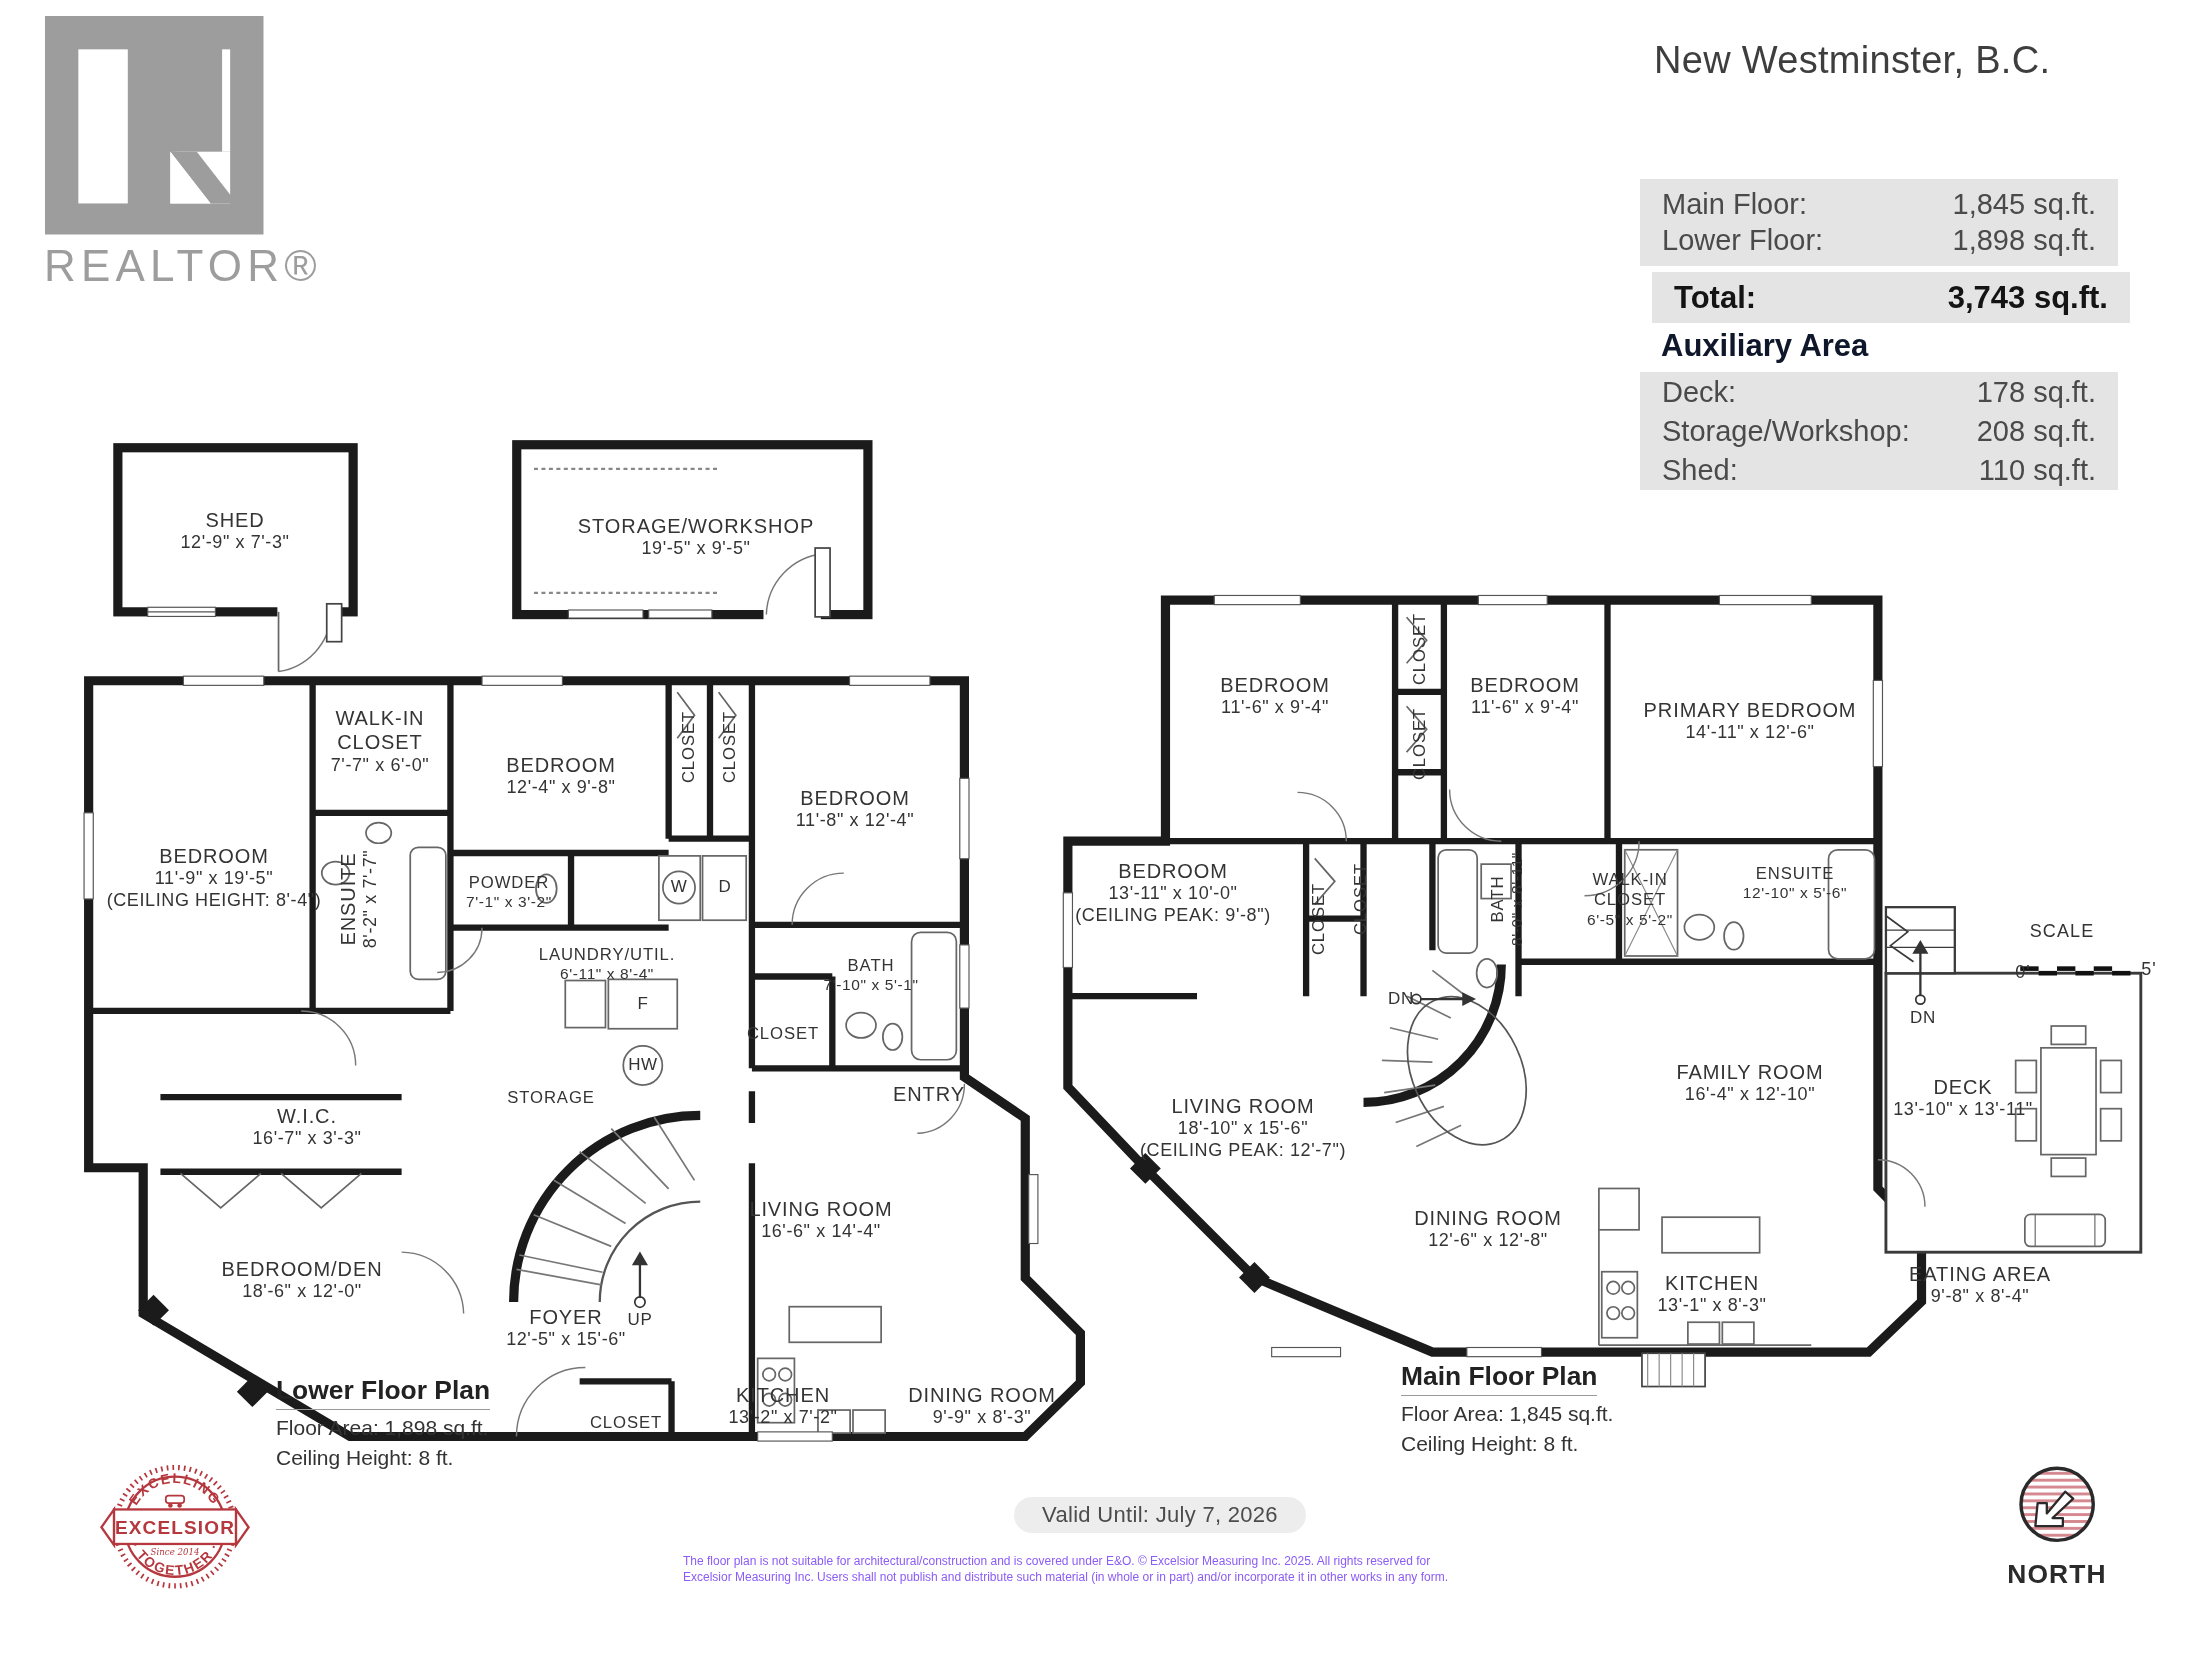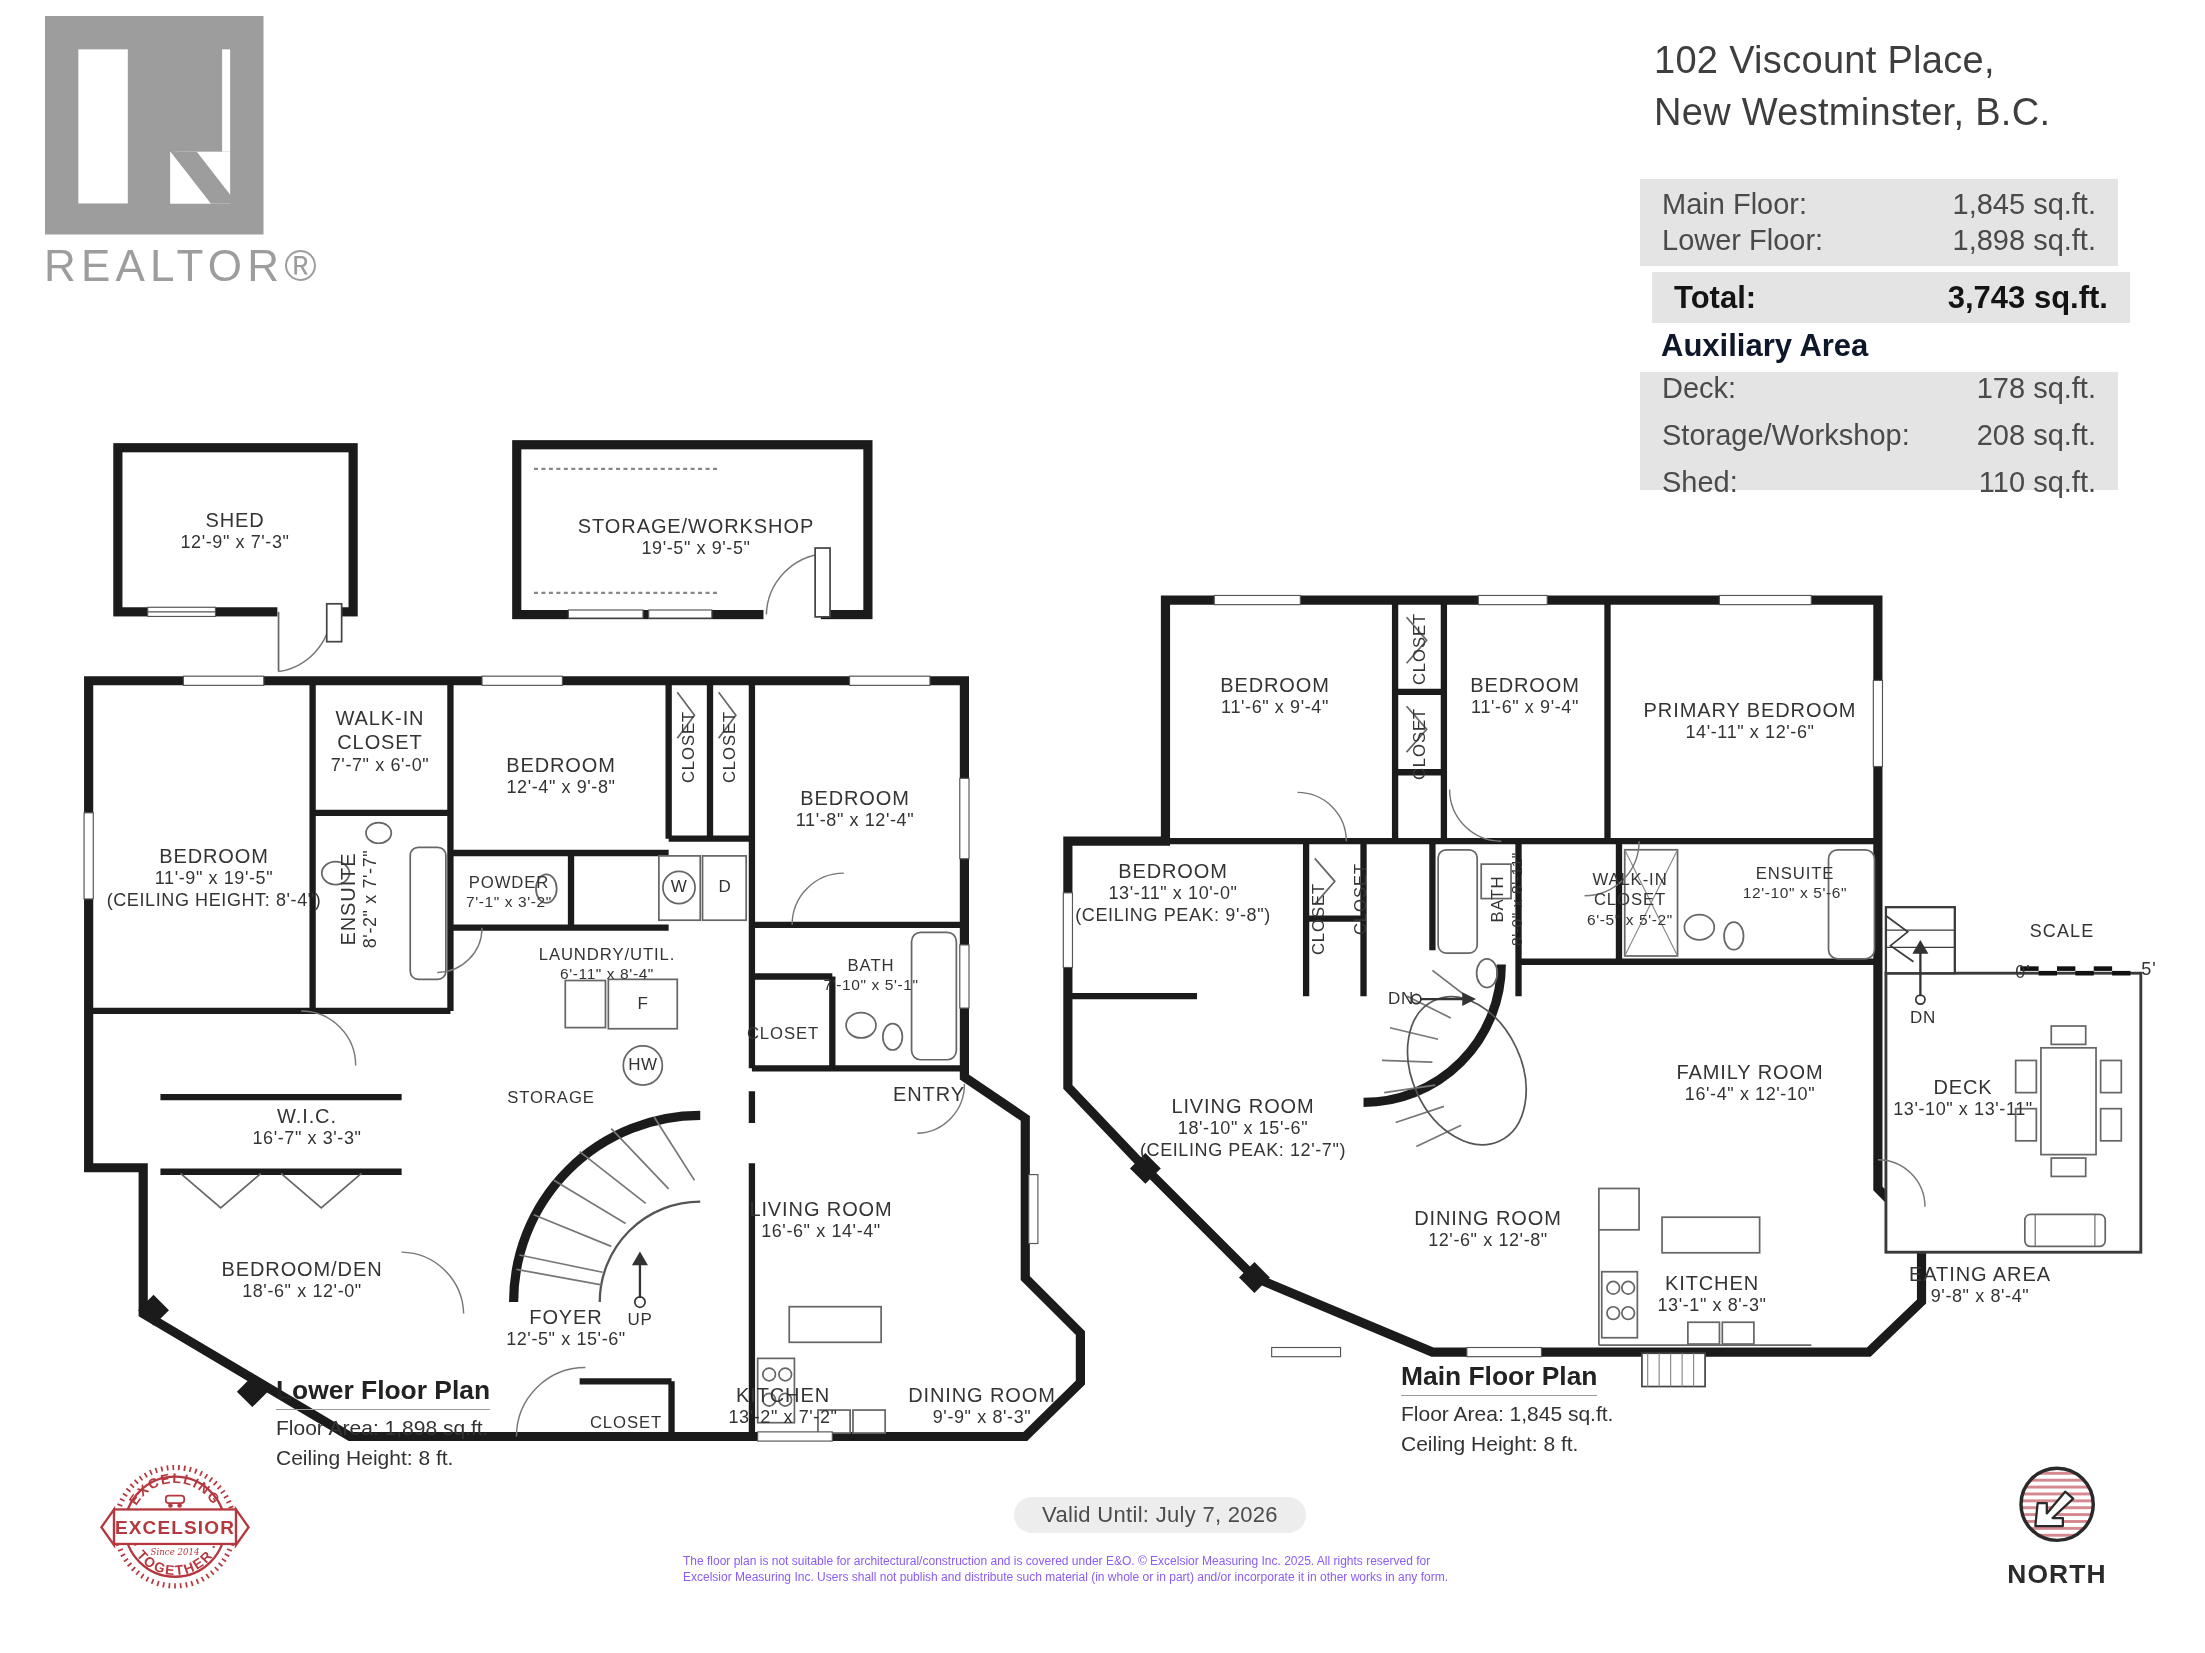--- a/index.html
+++ b/index.html
@@ -43,21 +43,20 @@
     <rect x="58" y="58" width="86" height="268" fill="#fff"></rect>
     <rect x="218" y="236" width="104" height="90" fill="#fff"></rect>
     <rect x="308" y="58" width="14" height="178" fill="#fff"></rect>
     <path d="M218,58 A89,89 0 0 1 218,236 Z" fill="#9d9d9d"></path>
     <polygon points="218,236 264,236 334,326 288,326" fill="#9d9d9d"></polygon>
     <polygon points="218,236 288,326 218,326" fill="#fff"></polygon>
   </svg>
   <div class="wordmark"><span>REALTOR®</span></div>
 
   <div class="addr">
-    <div>102 Viscount Place,</div>
     <div>New Westminster, B.C.</div>
   </div>
 
   <div class="panel" style="left:1640px;top:179px;width:478px;height:87px;display:flex;flex-direction:column;justify-content:center;gap:3px;">
     <div class="prow">
       <span>Main Floor:</span>
       <span>1,845 sq.ft.</span>
     </div>
     <div class="prow">
       <span>Lower Floor:</span>
@@ -67,21 +66,21 @@
 
   <div class="panel ptotal" style="left:1640px;top:272px;width:478px;height:51px;display:flex;flex-direction:column;justify-content:center;margin-left:12px;">
     <div class="prow">
       <span>Total:</span>
       <span>3,743 sq.ft.</span>
     </div>
   </div>
 
   <div class="aux-title">Auxiliary Area</div>
 
-  <div class="panel" style="left:1640px;top:372px;width:478px;height:118px;display:flex;flex-direction:column;justify-content:flex-start;gap:14px;">
+  <div class="panel" style="left:1640px;top:372px;width:478px;height:118px;display:flex;flex-direction:column;justify-content:center;gap:6px;">
     <div class="prow">
       <span>Deck:</span>
       <span>178 sq.ft.</span>
     </div>
     <div class="prow">
       <span>Storage/Workshop:</span>
       <span>208 sq.ft.</span>
     </div>
     <div class="prow">
       <span>Shed:</span>

